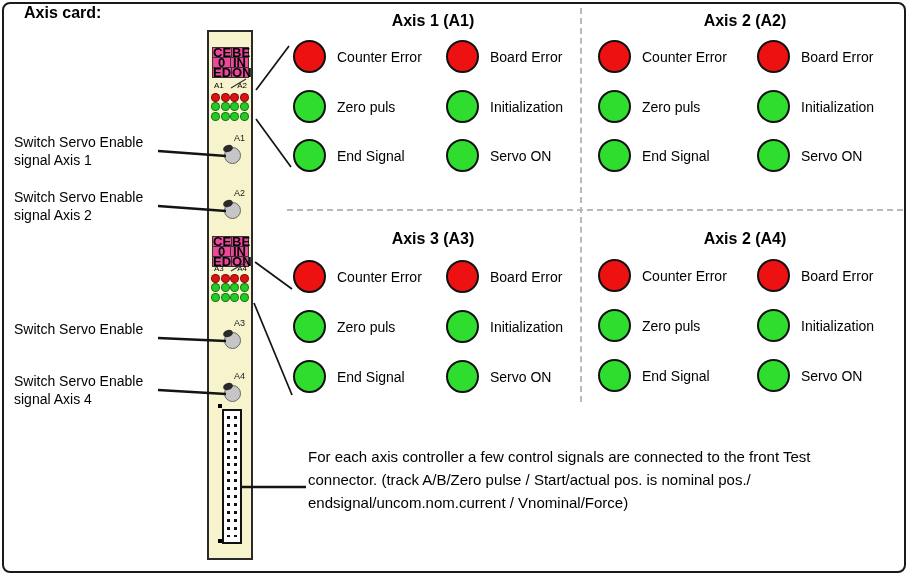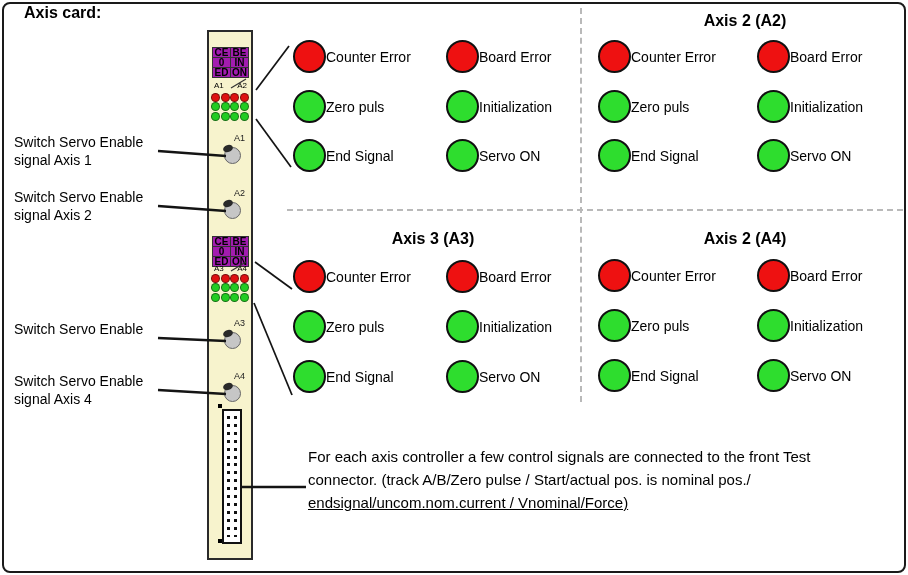--- a/index.html
+++ b/index.html
@@ -6,28 +6,28 @@
   #app{position:relative;width:908px;height:575px;background:#fff;
        font-family:"Liberation Sans", sans-serif;color:#000;overflow:hidden;}
   .frame{position:absolute;inset:2px;border:2px solid #1a1a1a;border-radius:8px;}
   .abs{position:absolute;}
   .diagram-title{font-size:16px;font-weight:bold;}
   
   .vsep{position:absolute;left:580px;top:8px;height:394px;border-left:2px dashed #b9b9b9;}
   .hsep{position:absolute;left:287px;top:209px;width:616px;border-top:2px dashed #b9b9b9;}
   
   .panel-title{position:absolute;text-align:center;font-size:16px;font-weight:bold;}
-  .led-item{position:absolute;display:flex;align-items:center;}
+  .led-item{position:absolute;display:flex;align-items:center;gap:11px;}
   .led{width:33px;height:33px;border-radius:50%;border:2px solid #101010;box-sizing:border-box;flex:0 0 auto;}
   .led.red{background:#ee1111;}
   .led.green{background:#2edd2e;}
   .led-label{font-size:14px;white-space:nowrap;}
   
   .card{position:absolute;left:207px;top:30px;width:46px;height:530px;background:#f7f3cd;border:2px solid #2a2a2a;box-sizing:border-box;}
-  .card-table{position:absolute;left:212px;width:37px;background:#a21caf;border:1px solid #333;font-size:10px;font-weight:bold;line-height:9px;text-align:center;box-sizing:border-box;}
+  .card-table{position:absolute;left:212px;width:37px;background:#ec4899;border:1px solid #333;font-size:13px;font-weight:bold;line-height:9px;text-align:center;box-sizing:border-box;}
   .card-table .row{display:flex;border-bottom:1px solid #333;}
   .card-table .row:last-child{border-bottom:none;}
   .card-table .cell{flex:1;}
   .card-table .cell:first-child{border-right:1px solid #333;}
   .pair-labels{position:absolute;left:212px;width:37px;display:flex;justify-content:space-between;padding:0 2px;box-sizing:border-box;font-size:8px;}
   .card-leds{position:absolute;left:211px;display:grid;grid-template-columns:repeat(4,9.6px);grid-auto-rows:9.3px;}
   .cled{width:9px;height:9px;border-radius:50%;border:1px solid rgba(0,0,0,.45);box-sizing:border-box;}
   .cled.red{background:#dd1111;}
   .cled.green{background:#22cc22;}
   .switch{position:absolute;width:17px;height:17px;border-radius:50%;background:#c6c6c6;border:1px solid #666;box-sizing:border-box;}
@@ -147,20 +147,21 @@
     <div>signal Axis 2</div>
   </div>
   <div class="sw-note" style="top:320px;">
     <div>Switch Servo Enable</div>
   </div>
   <div class="sw-note" style="top:372px;">
     <div>Switch Servo Enable</div>
     <div>signal Axis 4</div>
   </div>
 
+  <div class="panel-title" style="left:287px;top:12px;width:292px;">Axis 1 (A1)</div>
   <div class="led-item" style="left:293px;top:40px;">
     <span class="led red"></span>
     <span class="led-label">Counter Error</span>
   </div>
   <div class="led-item" style="left:446px;top:40px;">
     <span class="led red"></span>
     <span class="led-label">Board Error</span>
   </div>
   <div class="led-item" style="left:293px;top:90px;">
     <span class="led green"></span>
@@ -252,21 +253,21 @@
     <span class="led green"></span>
     <span class="led-label">End Signal</span>
   </div>
   <div class="led-item" style="left:757px;top:359px;">
     <span class="led green"></span>
     <span class="led-label">Servo ON</span>
   </div>
 
   <div class="note-line" style="top:445px;">For each axis controller a few control signals are connected to the front Test</div>
   <div class="note-line" style="top:468px;">connector. (track A/B/Zero pulse / Start/actual pos. is nominal pos./</div>
-  <div class="note-line" style="top:491px;text-decoration:underline;">endsignal/uncom.nom.current  / Vnominal/Force)</div>
+  <div class="note-line" style="top:491px;">endsignal/uncom.nom.current  / Vnominal/Force)</div>
 
   <svg class="overlay" width="908" height="575" viewBox="0 0 908 575">
 
     <line x1="256" y1="90" x2="289" y2="46" stroke="#141414" stroke-width="1.7"></line>
     <line x1="256" y1="119" x2="291" y2="167" stroke="#141414" stroke-width="1.7"></line>
 
     <line x1="255" y1="262" x2="292" y2="289" stroke="#141414" stroke-width="1.7"></line>
     <line x1="254" y1="303" x2="292" y2="395" stroke="#141414" stroke-width="1.7"></line>
 
     <line x1="158" y1="151" x2="226" y2="156" stroke="#141414" stroke-width="2.4"></line>

